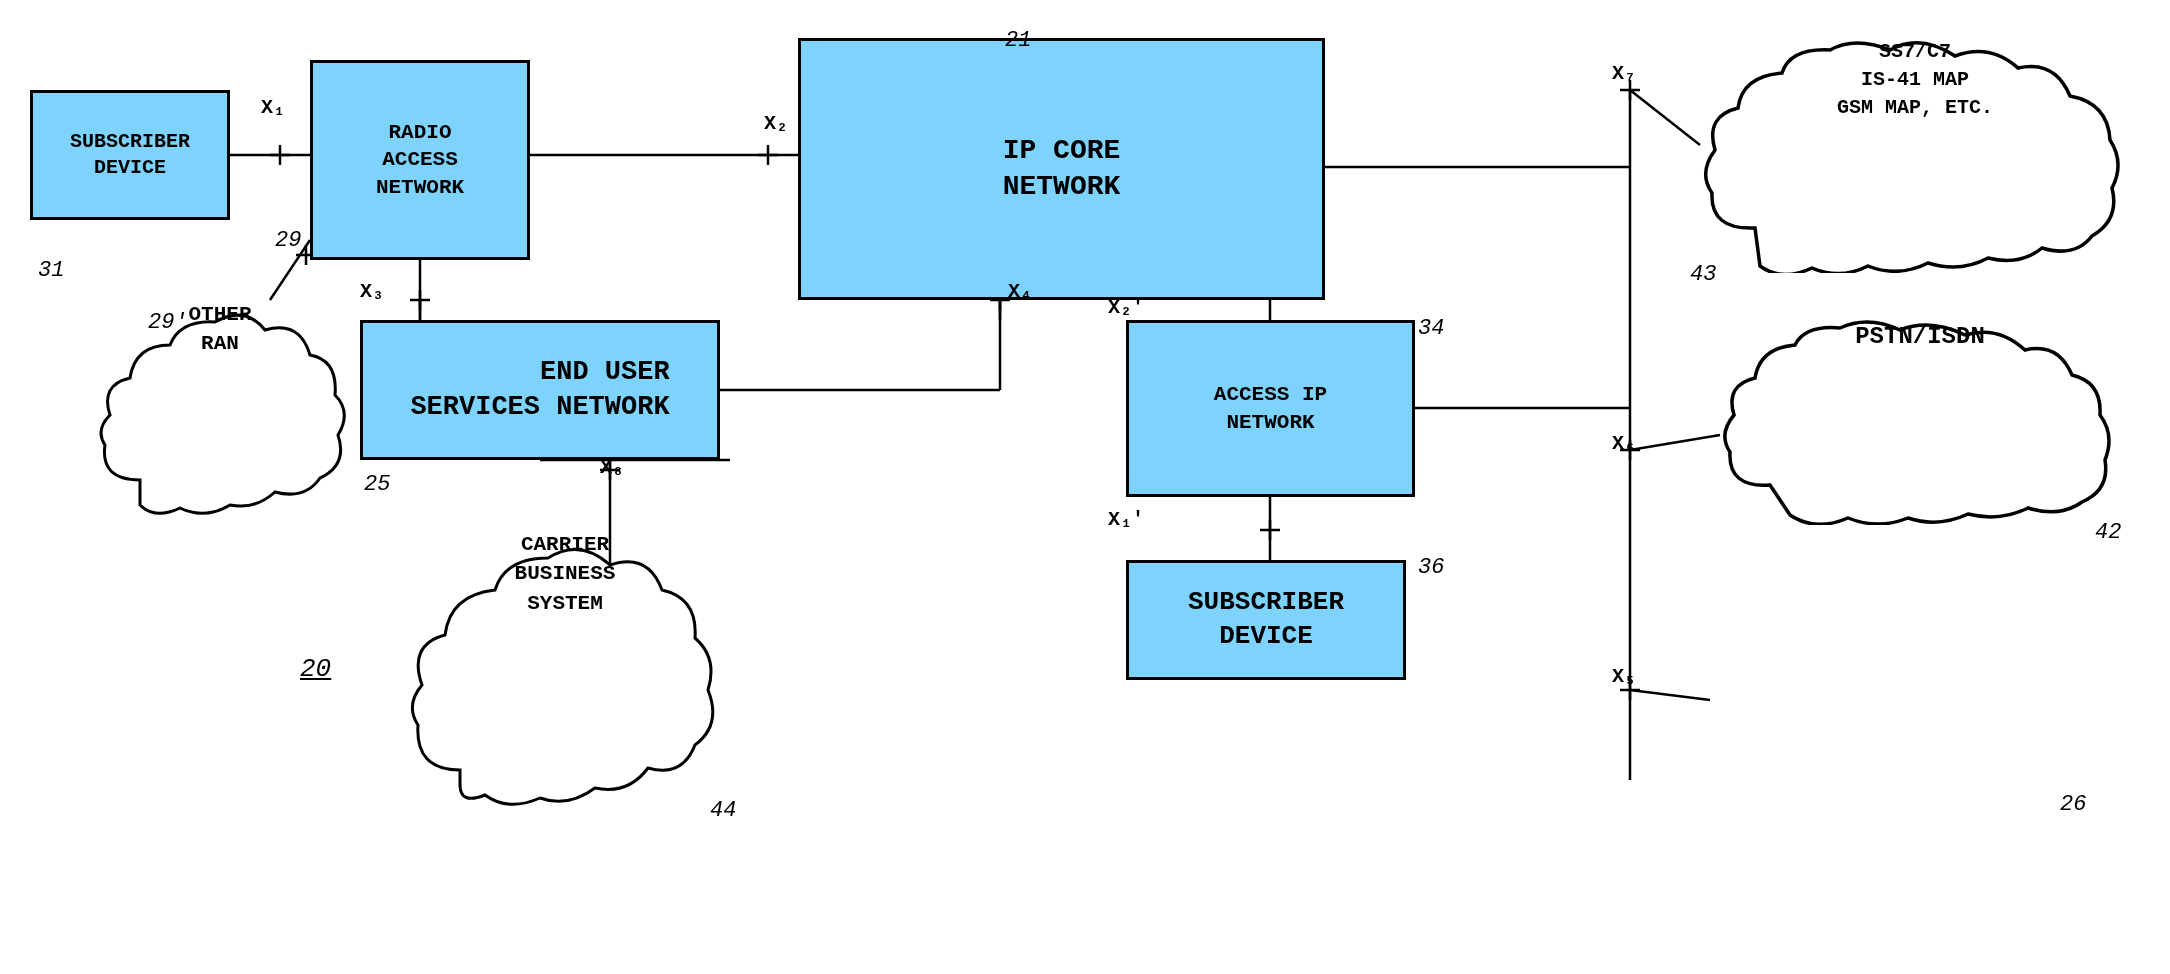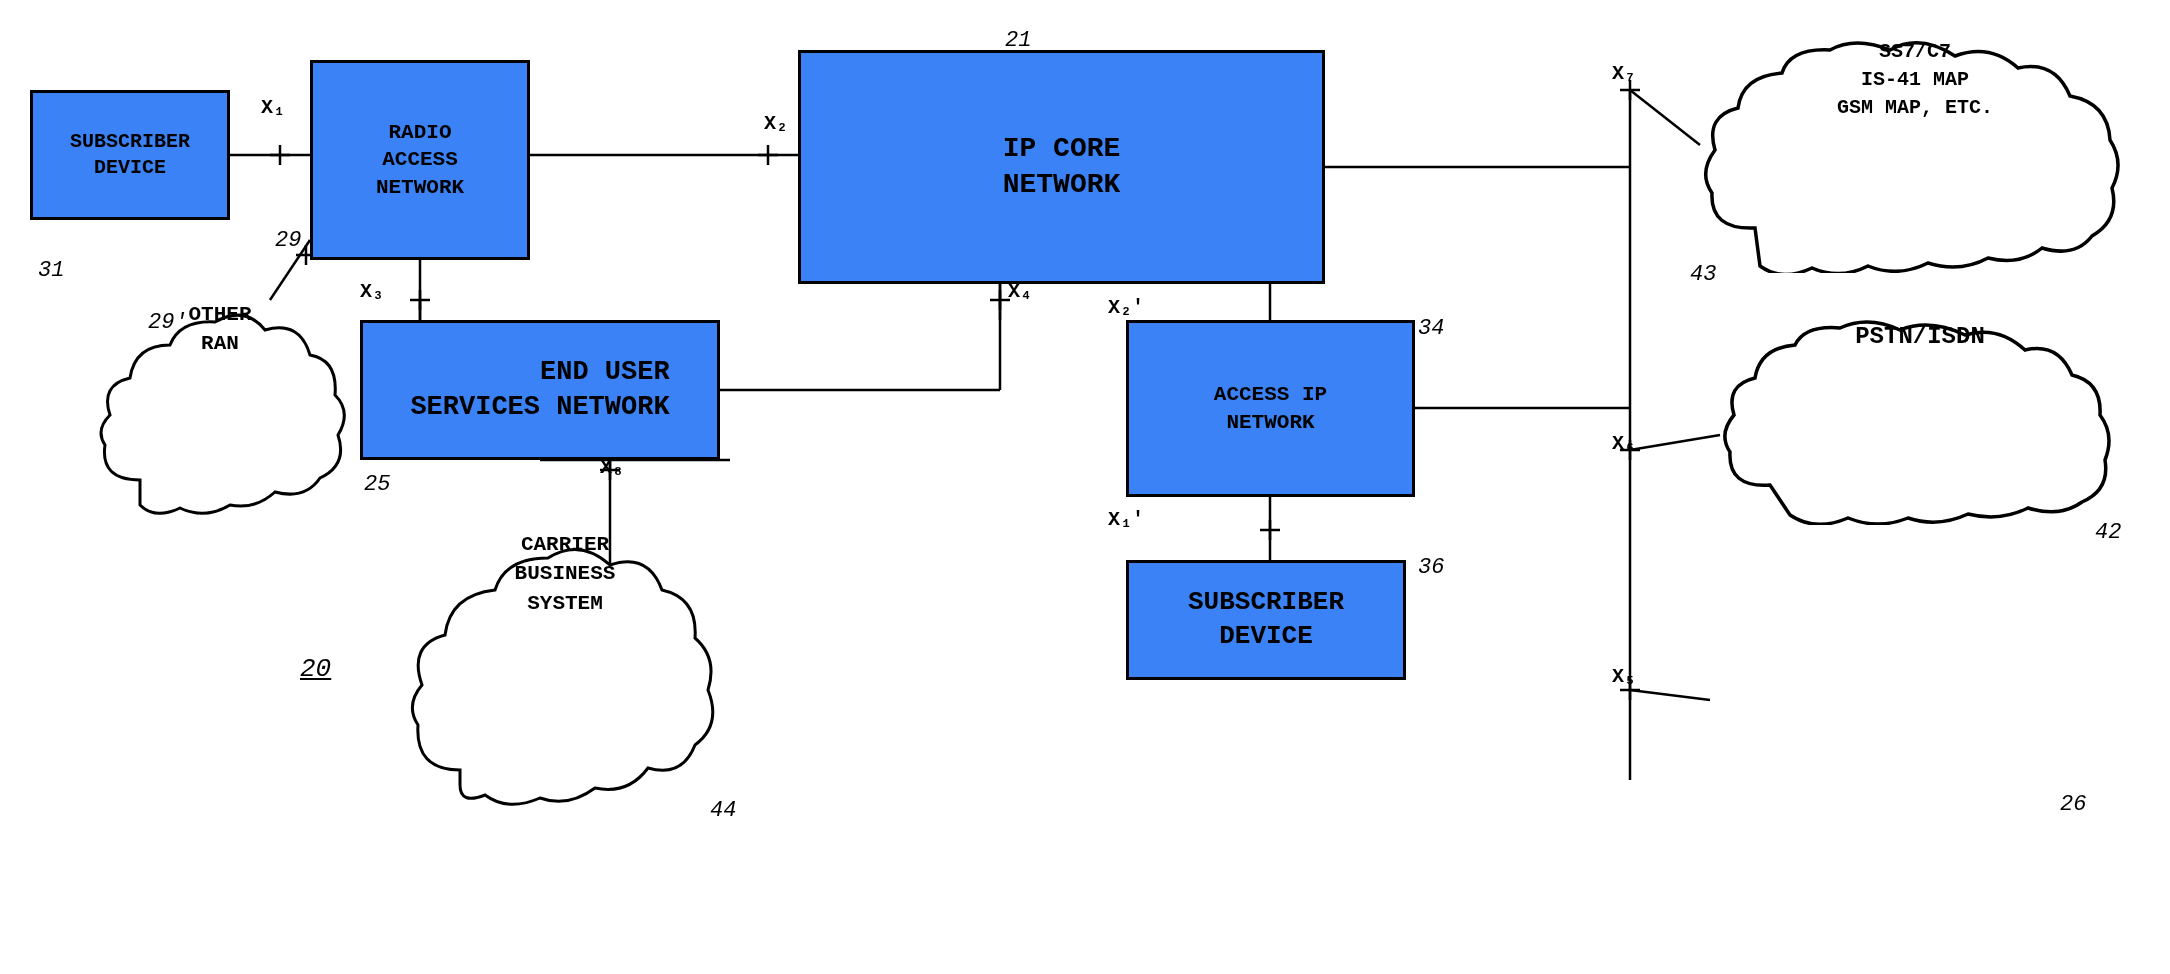--- a/index.html
+++ b/index.html
@@ -13,21 +13,21 @@
     }
     .diagram {
       position: relative;
       width: 2170px;
       height: 974px;
       background: #fff;
     }
     .box {
       position: absolute;
       border: 3px solid #000;
-      background: #3b82f6;
+      background: #7dd3fc;
       display: flex;
       align-items: center;
       justify-content: center;
       text-align: center;
       font-size: 22px;
       font-weight: bold;
       font-family: 'Courier New', Courier, monospace;
       line-height: 1.3;
     }
     .cloud {
@@ -153,21 +153,21 @@
 
   <div class="box" style="left:30px; top:90px; width:200px; height:130px; font-size:20px;">
     <span>SUBSCRIBER
 DEVICE</span>
   </div>
 
   <div class="box" style="left:310px; top:60px; width:220px; height:200px; font-size:21px;">
     <span>RADIO<br>ACCESS<br>NETWORK</span>
   </div>
 
-  <div class="box" style="left:798px; top:50px; width:527px; height:234px; font-size:28px;">
+  <div class="box" style="left:798px; top:38px; width:527px; height:262px; font-size:28px;">
     <span>IP CORE<br>NETWORK</span>
   </div>
 
   <div class="box" style="left:360px; top:320px; width:360px; height:140px; font-size:27px;text-align:right;">
     <span>END USER<br>SERVICES NETWORK</span>
   </div>
 
   <div class="box" style="left:1126px; top:320px; width:289px; height:177px; font-size:21px;">
     <span>ACCESS IP<br>NETWORK</span>
   </div>

